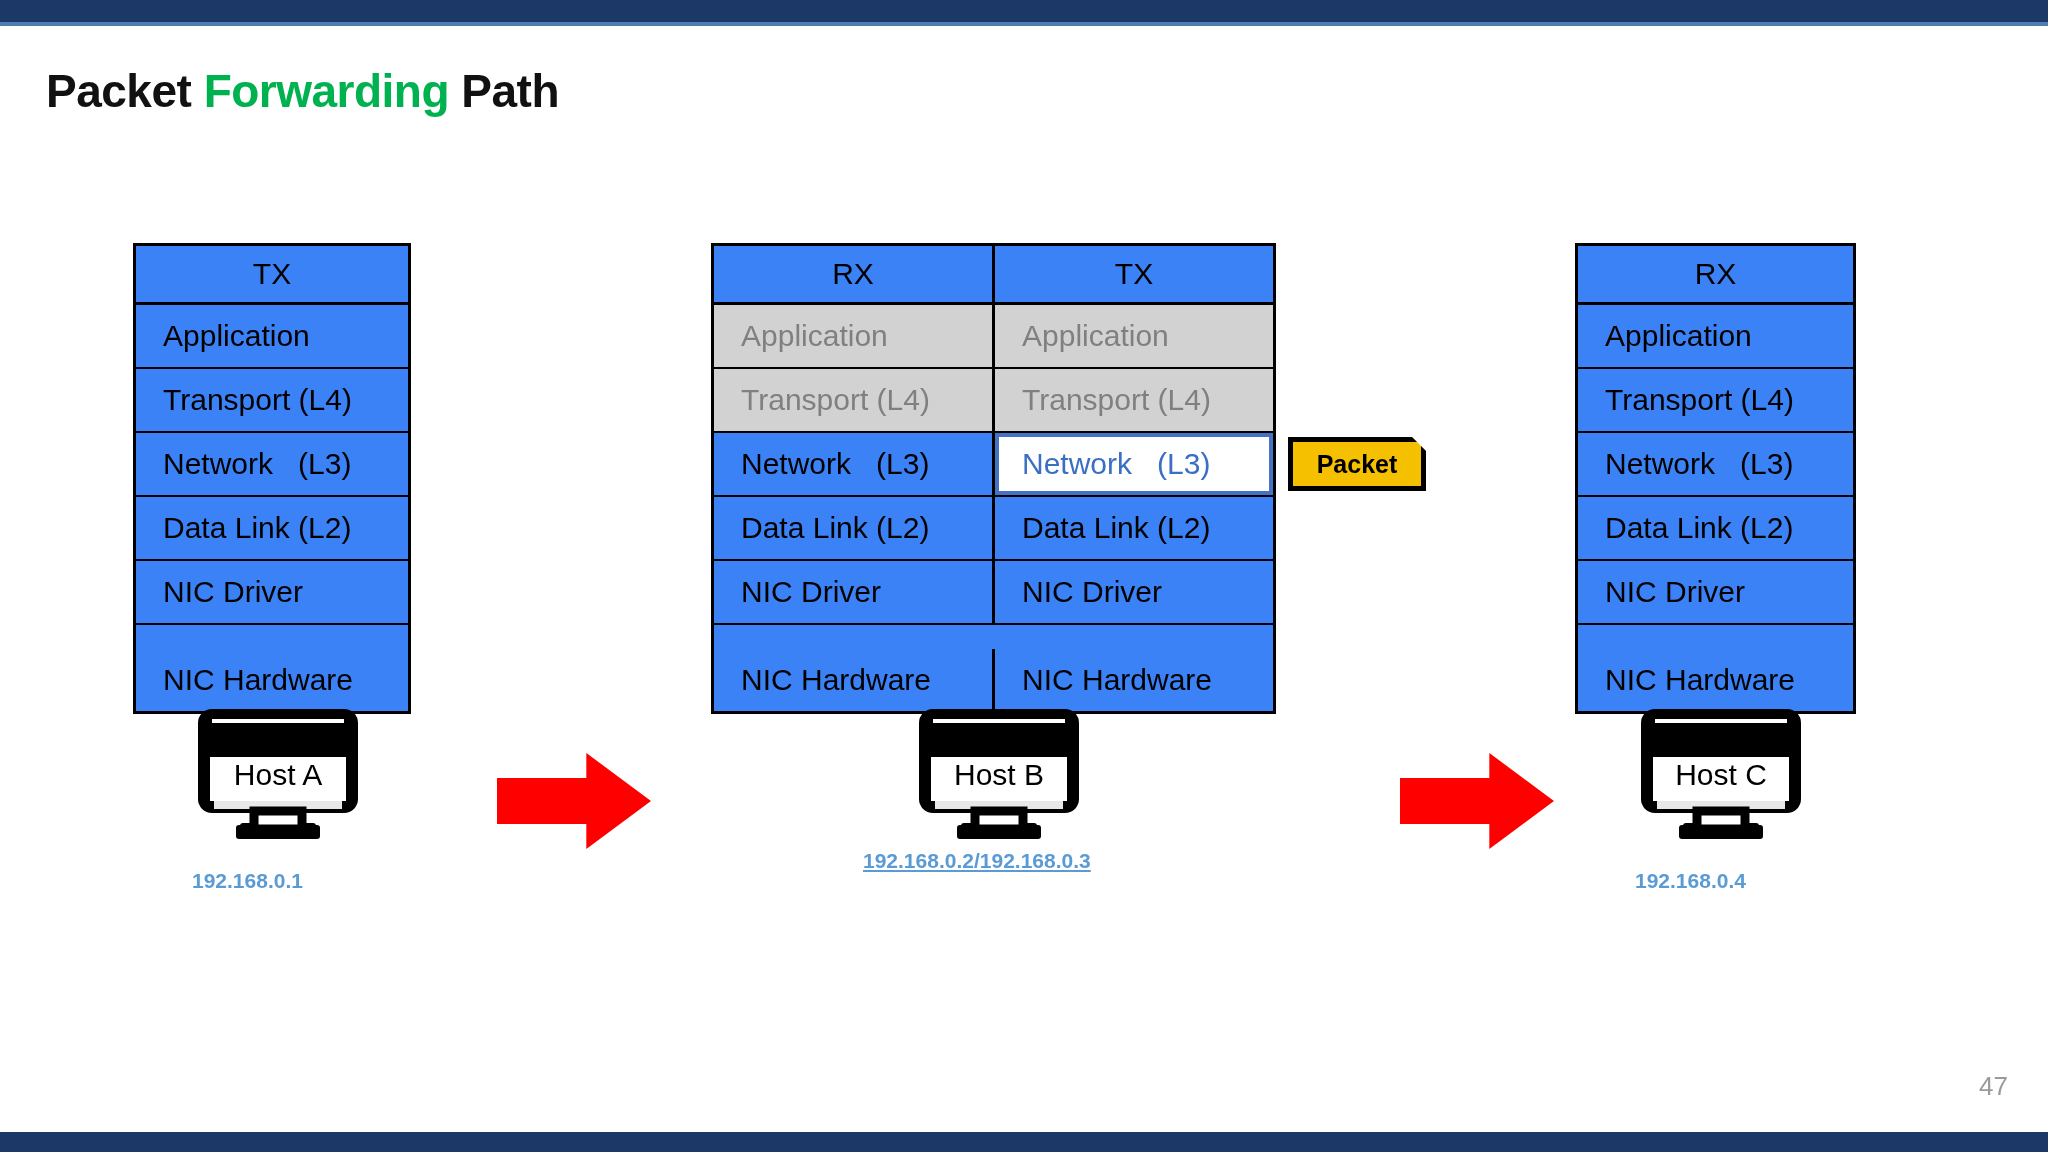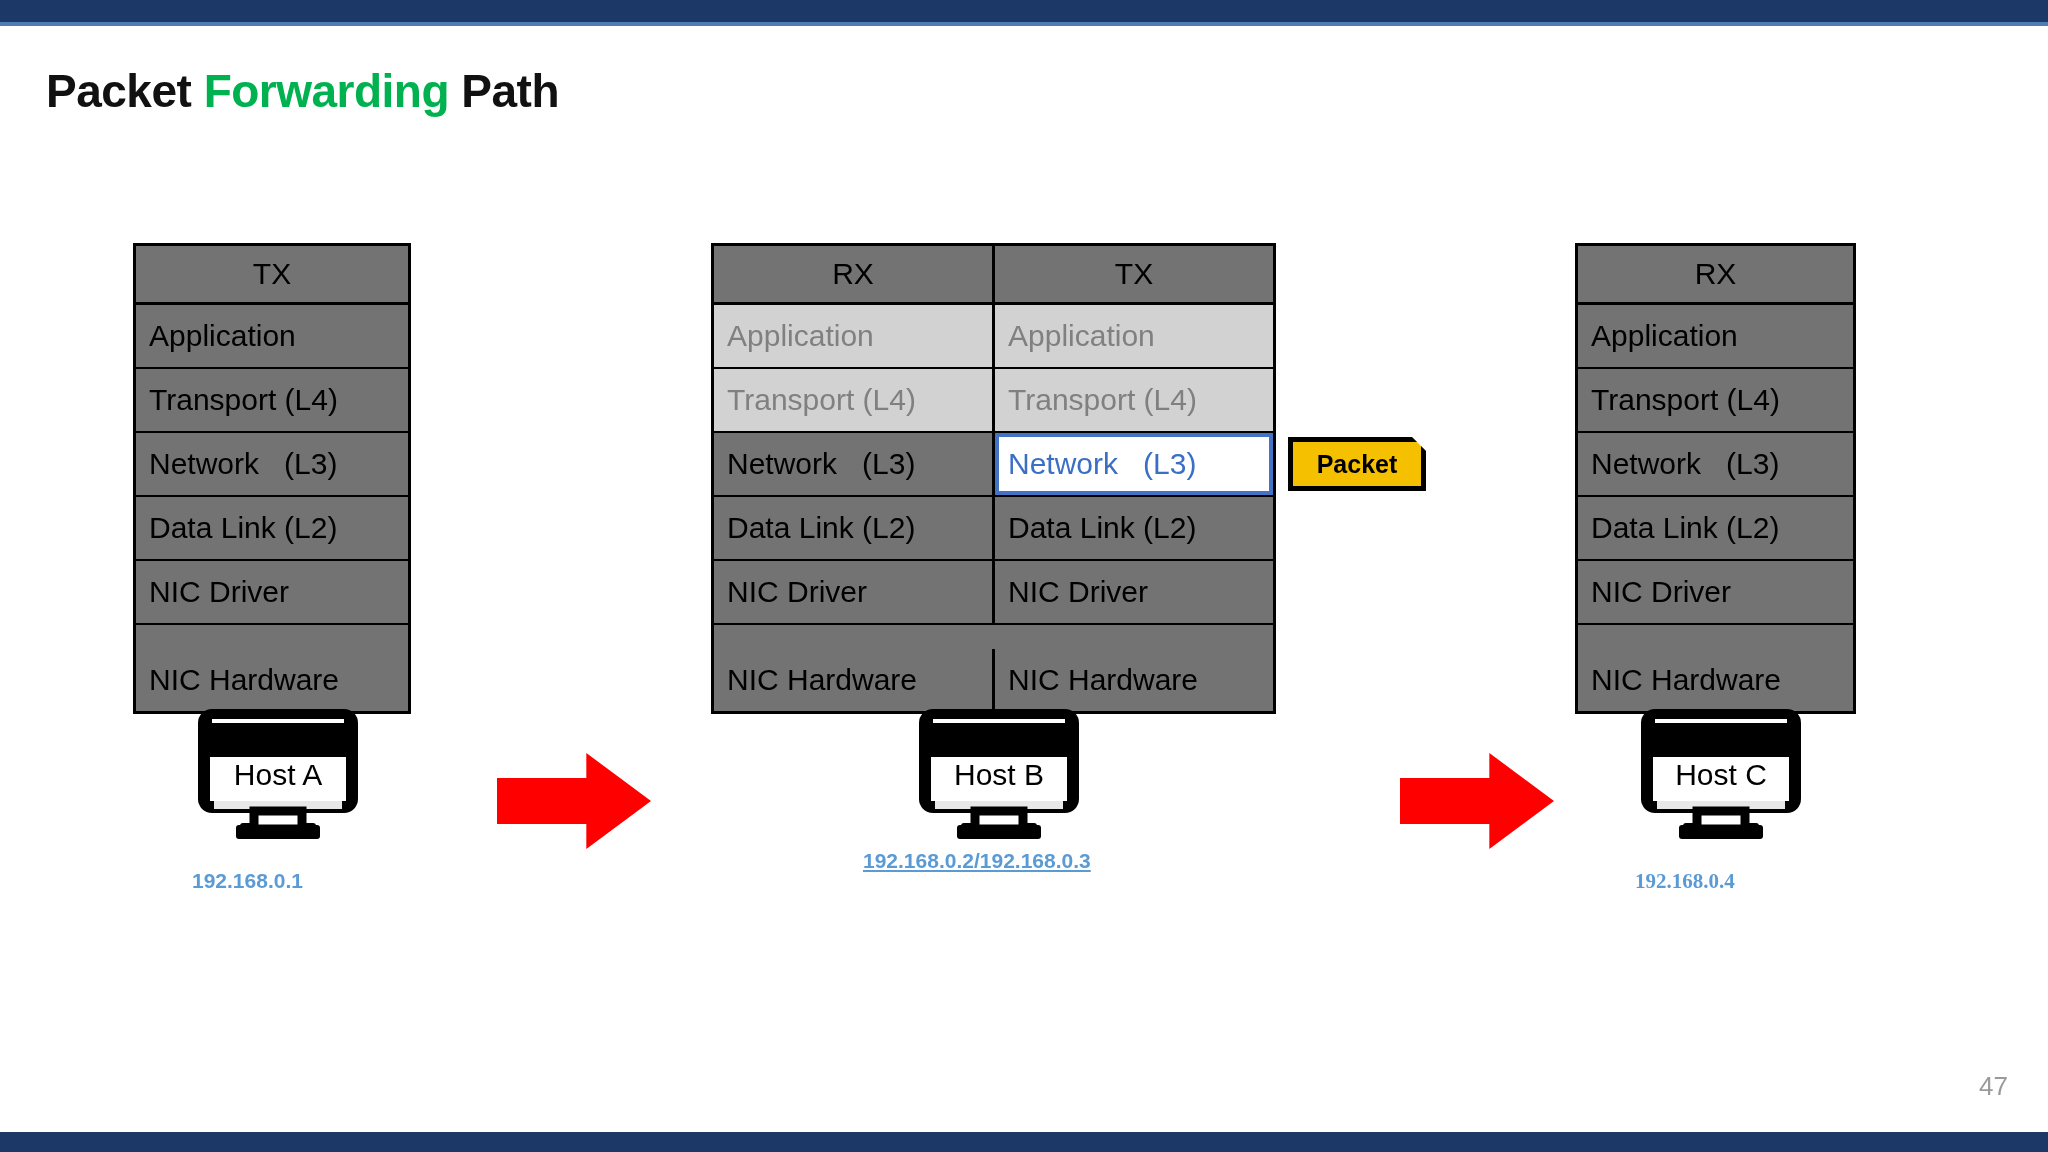--- a/index.html
+++ b/index.html
@@ -63,21 +63,21 @@
     bottom: 50px;
     font-size: 26px;
     color: #9a9a9a;
   }
 
   
   .stack {
     position: absolute;
     box-sizing: border-box;
     border: 3px solid #000000;
-    background: #737373;
+    background: #3b82f6;
     display: flex;
     flex-direction: column;
   }
   .stack-head {
     display: flex;
     border-bottom: 3px solid #000000;
   }
   .stack-head .hcell {
     flex: 1 1 0;
     height: 56px;
@@ -91,21 +91,21 @@
 
   .stack-row {
     display: flex;
     border-bottom: 2px solid #000000;
   }
   .stack-row:last-child { border-bottom: none; margin-top: 24px; }
   .stack-row .cell {
     flex: 1 1 0;
     height: 62px;
     line-height: 62px;
-    padding-left: 13px;
+    padding-left: 27px;
     font-size: 30px;
     color: #000000;
     box-sizing: border-box;
     white-space: pre;
     overflow: hidden;
   }
   .stack-row .cell + .cell { border-left: 3px solid #000000; }
 
   .cell.dim {
     background: #d2d2d2;
@@ -312,18 +312,18 @@
       <rect x="18" y="52" width="136" height="44" fill="#ffffff"></rect>
       <rect x="22" y="96" width="128" height="8" fill="#e8e8e8"></rect>
       <rect x="62" y="106" width="48" height="16" fill="#000000"></rect>
       <rect x="48" y="118" width="76" height="16" rx="3" fill="#000000"></rect>
       <rect x="58" y="108" width="56" height="12" fill="#ffffff"></rect>
       <rect x="62" y="106" width="48" height="18" fill="none" stroke="#000000" stroke-width="9"></rect>
       <rect x="44" y="120" width="84" height="14" rx="3" fill="#000000"></rect>
     </svg>
     <div class="label">Host C</div>
   </div>
-  <div class="ip" style="left:1635px; top:869px; width:172px;font-family:Liberation Serif, serif;">192.168.0.4</div>
+  <div class="ip" style="left:1635px; top:869px; width:172px;">192.168.0.4</div>
 
   <div class="arrow" style="left:497px; top:753px;"></div>
   <div class="arrow" style="left:1400px; top:753px;"></div>
 
 </div>
 
 </body></html>

